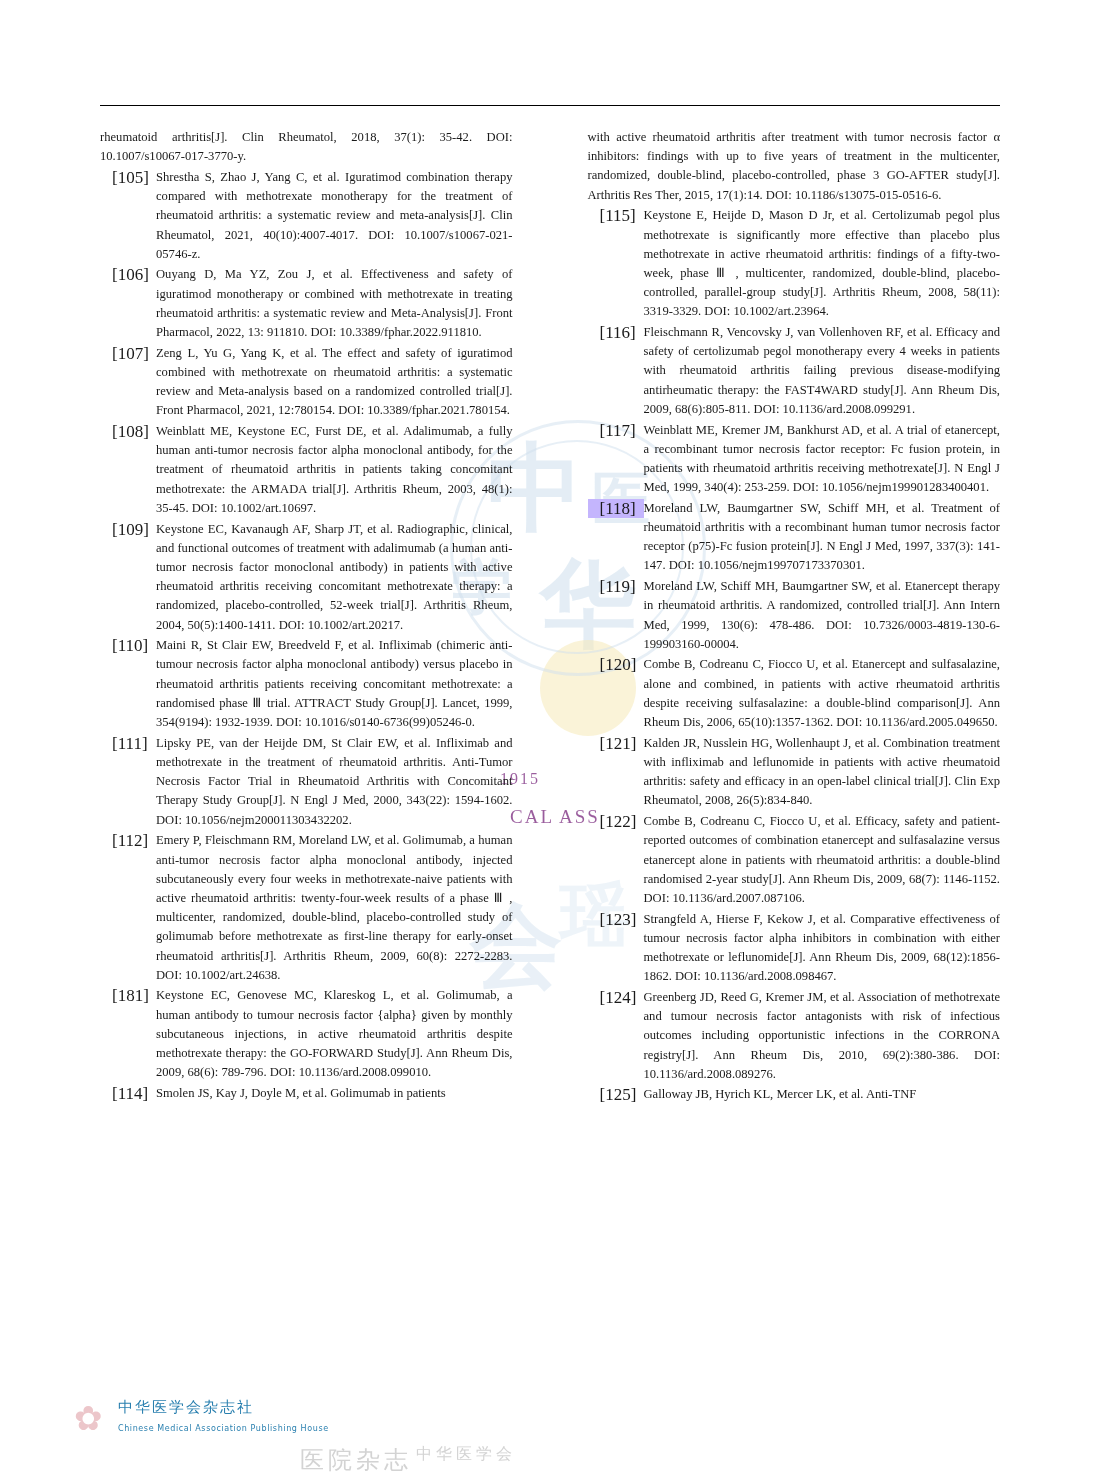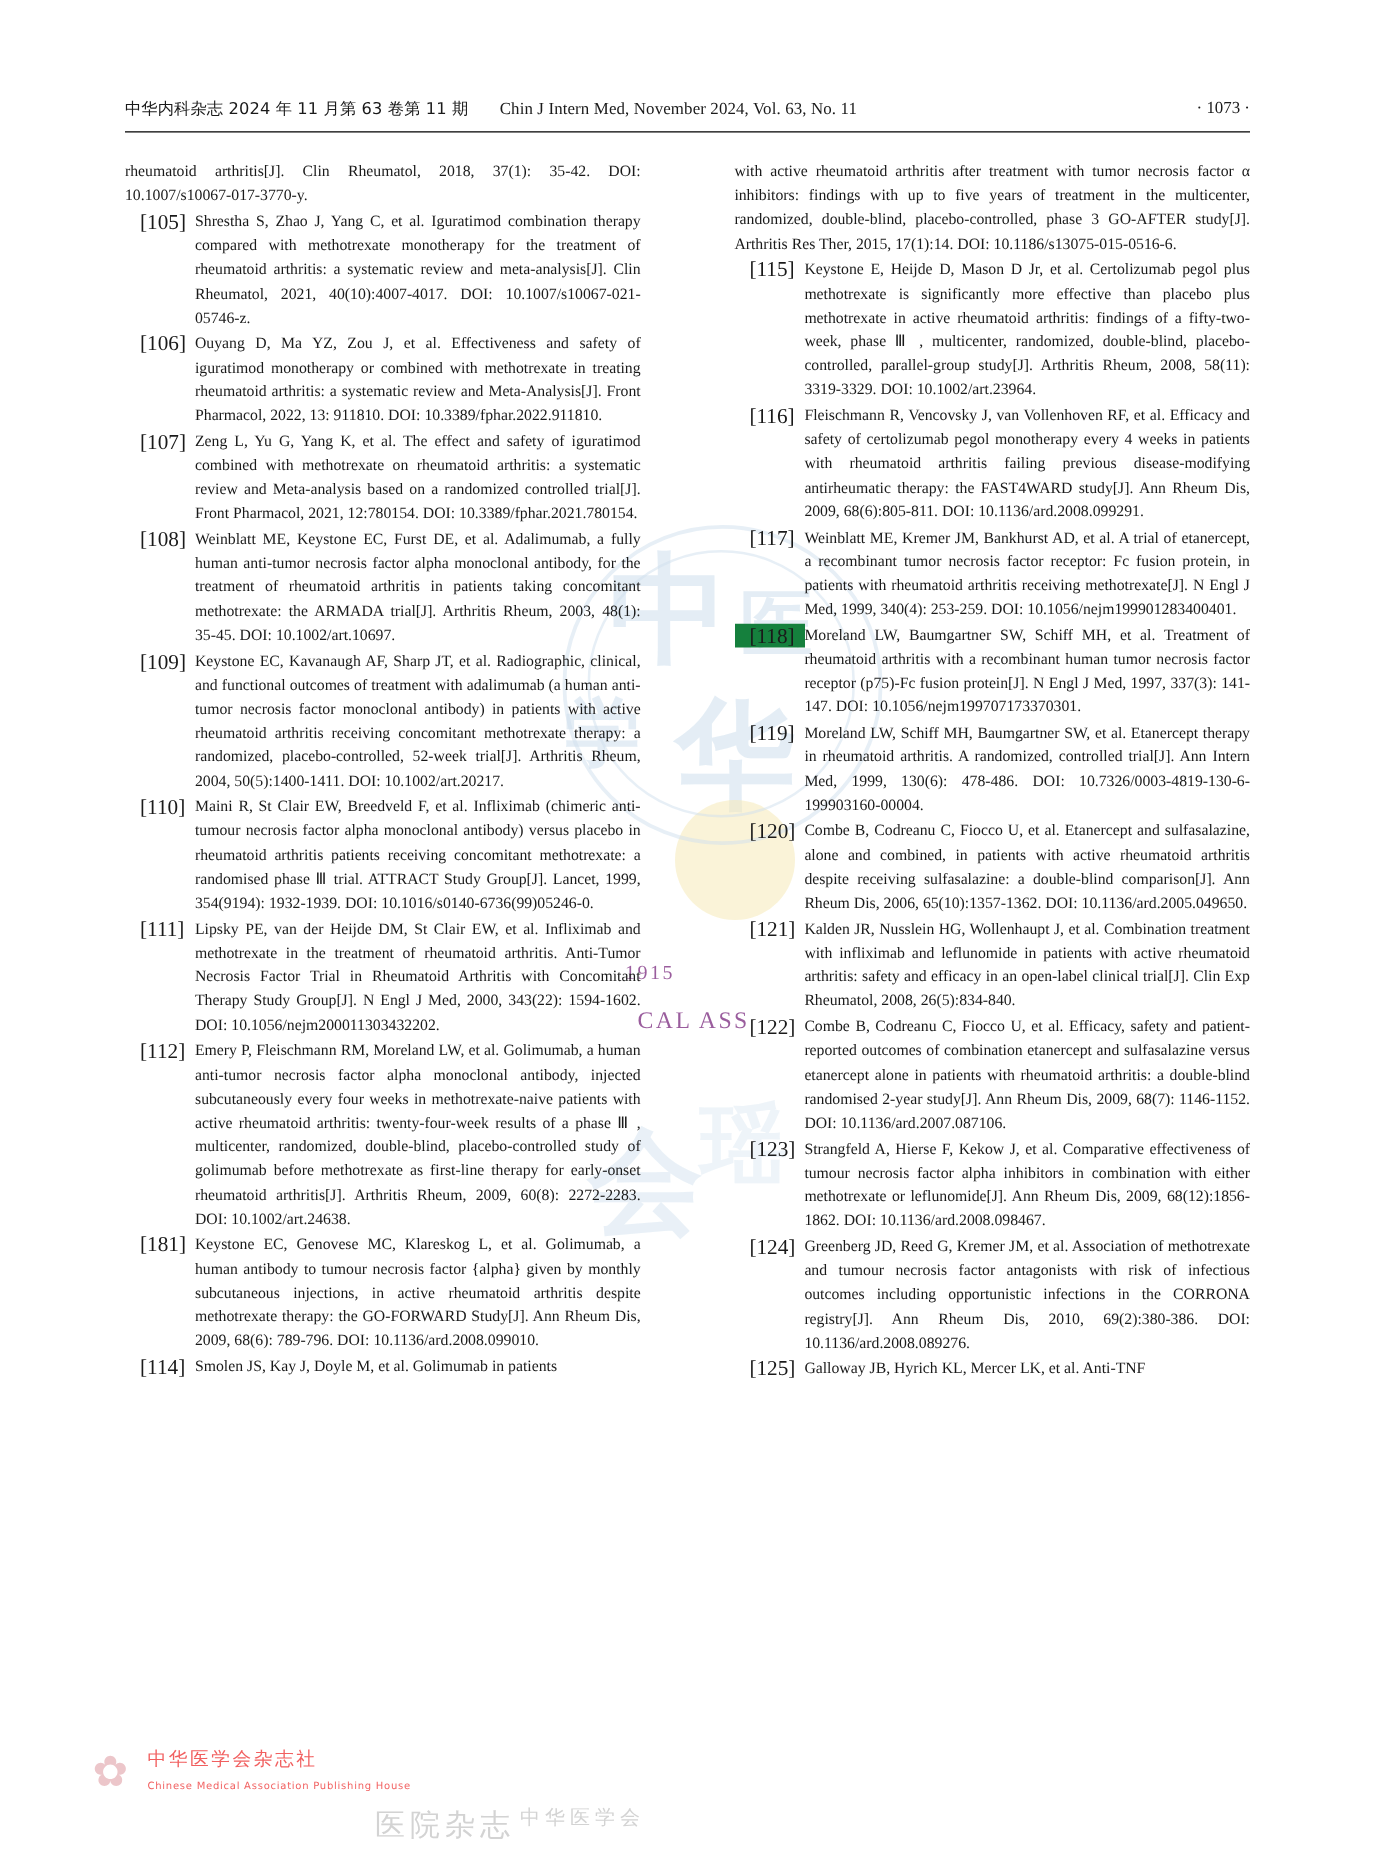--- a/index.html
+++ b/index.html
@@ -66,21 +66,21 @@
     letter-spacing: 2px;
   }
   .wm-logo-red {
     position: absolute;
     color: #e8b8bd;
     opacity: 0.8;
     font-family: "DejaVu Sans", sans-serif;
   }
   .wm-bottom-text {
     position: absolute;
-    color: #ef4444;
+    color: #0369a1;
     opacity: 0.85;
     font-family: "DejaVu Sans", sans-serif;
   }
   .wm-grey-text {
     position: absolute;
     color: #cfcfcf;
     opacity: 0.9;
     font-family: "DejaVu Sans", sans-serif;
     margin-top: 48px;
   }
@@ -143,21 +143,21 @@
   .ref-num {
     width: 44px;
     flex: 0 0 44px;
     font-size: 17px;
     line-height: 19.2px;
     font-family: Liberation Serif, serif;
     white-space: nowrap;
     padding-left: 12px;
   }
   .ref-num.hl {
-    background: #15803d;
+    background: #c4b5fd;
   }
   .ref-body {
     flex: 1 1 auto;
     font-size: 12.6px;
     line-height: 19.2px;
     text-align: justify;
     text-justify: inter-word;
     font-family: "Liberation Serif", serif;
     hyphens: none;
   }
@@ -189,28 +189,20 @@
     <div class="wm-small" style="left:500px; top:770px; font-size:16px;">1915</div>
     <div class="wm-small" style="left:510px; top:806px; font-size:19px;">CAL ASS</div>
     <div class="wm-char" style="left:560px; top:880px; font-size:70px; opacity:0.35;">瑶</div>
     <div class="wm-logo-red" style="left:74px; top:1398px; font-size:34px;">✿</div>
     <div class="wm-bottom-text" style="left:118px; top:1398px; font-size:15px; letter-spacing:2px;">中华医学会杂志社</div>
     <div class="wm-bottom-text" style="left:118px; top:1424px; font-size:8px; letter-spacing:0.6px;">Chinese Medical Association Publishing House</div>
     <div class="wm-grey-text" style="left:300px; top:1396px; font-size:24px; letter-spacing:4px;">医院杂志</div>
     <div class="wm-grey-text" style="left:416px; top:1396px; font-size:16px; letter-spacing:4px;">中华医学会</div>
   </div>
 
-  <div class="header">
-    <div class="header-left">
-      <span class="cn">中华内科杂志 2024 年 11 月第 63 卷第 11 期</span>
-      <span style="display:inline-block; width:18px;"></span>
-      <span>Chin J Intern Med, November 2024, Vol. 63, No. 11</span>
-    </div>
-    <div class="header-right">·  1073  ·</div>
-  </div>
   <div class="header-rule"></div>
 
   <div class="columns">
     <div class="col" id="left-col">
         <div class="cont">rheumatoid arthritis[J]. Clin Rheumatol, 2018, 37(1): 35-42. DOI: 10.1007/s10067-017-3770-y.</div>
         <div class="ref">
           <div class="ref-num">[105]</div>
           <div class="ref-body">Shrestha S, Zhao J, Yang C, et al. Iguratimod combination therapy compared with methotrexate monotherapy for the treatment of rheumatoid arthritis: a systematic review and meta-analysis[J]. Clin Rheumatol, 2021, 40(10):4007-4017. DOI: 10.1007/s10067-021-05746-z.</div>
         </div>
         <div class="ref">

